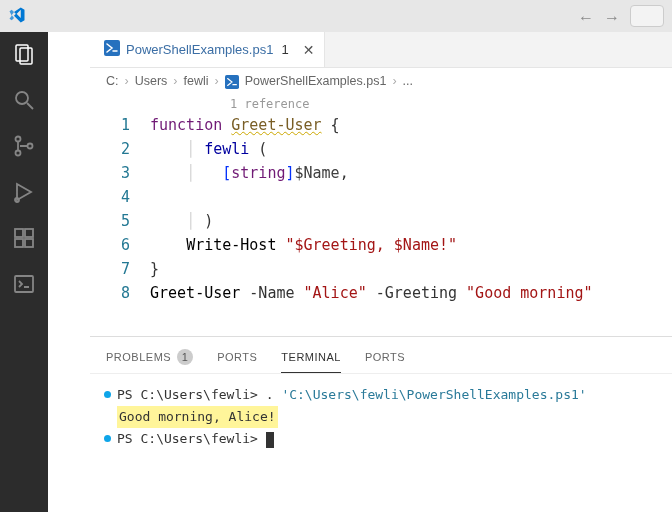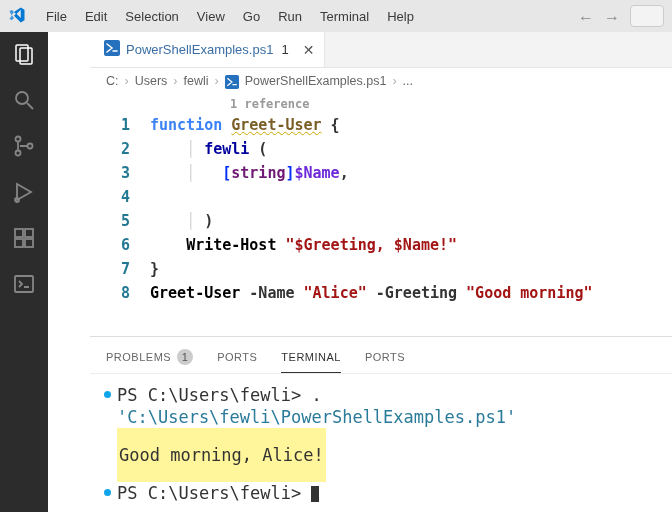--- a/index.html
+++ b/index.html
@@ -18,69 +18,59 @@
   .main { flex:1; display:flex; flex-direction:column; overflow:hidden; }
   .tabbar { height:36px; display:flex; align-items:center; border-bottom:1px solid #e5e5e5; background:#f3f3f3; }
   .tab { height:100%; display:flex; align-items:center; gap:6px; padding:0 10px 0 14px; background:#fff; border-right:1px solid #e5e5e5; }
   .tab .ps-ico svg { width:16px; height:16px; }
   .tab-name { color:#3b6ea5; font-size:13px; }
   .tab-dirty { color:#333; margin-left:2px; }
   .tab-close { color:#555; font-size:14px; margin-left:8px; cursor:pointer; }
   .crumbs { padding:6px 16px; color:#666; font-size:12.5px; display:flex; align-items:center; gap:6px; }
   .crumbs .sep { color:#aaa; }
   .crumbs .ps-small svg { width:14px; height:14px; vertical-align:middle; }
-  .editor { flex:1; overflow:auto; font-family:Consolas,Menlo,monospace; font-size:15px; line-height:24px; background:#fff; padding-bottom:8px;font-weight:bold; }
+  .editor { flex:1; overflow:auto; font-family:Consolas,Menlo,monospace; font-size:15px; line-height:24px; background:#fff; padding-bottom:8px; }
   .codelens { color:#999; font-size:12px; padding-left:140px; line-height:18px; }
   .line { display:flex; }
   .gutter { width:60px; text-align:right; padding-right:20px; color:#237893; user-select:none; }
   .code { white-space:pre; }
-  .k-func { color:#3b82f6; }
+  .k-func { color:#701a75; }
   .k-param { color:#00009f; }
   .fn { color:#795e26; text-decoration: underline wavy #cca700; text-decoration-thickness:1px; }
   .brace { color:#333; }
   .type { color:#701a75; }
   .brkt { color:#0431fa; }
-  .var { color:#6d28d9;margin-top:38px; }
+  .var { color:#404040;margin-top:38px; }
   .cmd { color:#000000; }
   .str { color:#a31515; }
   .arg { color:#333; }
   .guide { color:#d4d4d4; }
   .panel { border-top:1px solid #ddd; display:flex; flex-direction:column; height:176px; background:#fff; }
   .ptabs { display:flex; gap:24px; padding:8px 16px 0; border-bottom:1px solid #eee; font-size:11px; letter-spacing:0.5px; }
   .ptab { color:#666; padding:4px 0 8px; cursor:pointer; display:flex; align-items:center; gap:6px; }
   .ptab.active { color:#333; border-bottom:1px solid #333; }
   .badge { background:#ccc; color:#555; border-radius:8px; width:16px; height:16px; font-size:11px; display:inline-flex; align-items:center; justify-content:center; }
-  .term { flex:1; padding:10px 14px; font-family:Consolas,Menlo,monospace; font-size:17px; line-height:22px; overflow:auto; }
+  .term { flex:1; padding:10px 14px; font-family:Consolas,Menlo,monospace; font-size:13px; line-height:22px; overflow:auto; }
   .tline { display:flex; align-items:flex-start; gap:6px; }
   .dot { width:7px; height:7px; background:#0ea5e9; border-radius:50%; margin-top:7px; flex-shrink:0; }
   .prompt { color:#333; }
   .tstr { color:#2a7a99; }
-  .hl { background:#fff59a; padding:16px 2px; }
+  .hl { background:#fff59a; padding:0 2px; }
   .cursor { display:inline-block; width:8px; height:16px; background:#333; vertical-align:middle; }
 </style>
 </head>
 <body>
 
 <div class="titlebar">
   <span class="logo">
     <svg viewBox="0 0 24 24">
         <path fill="#0078d4" d="M17 2l5 3v14l-5 3-9-9 3-3 6 6V5l-6 6-3-3z"></path>
         <path fill="#0078d4" d="M2 7l3-2 3 3-3 4 3 4-3 3-3-2 3-4z" opacity=".7"></path>
       </svg>
   </span>
-  <div class="menu">
-    <span class="menu-item">File</span>
-    <span class="menu-item">Edit</span>
-    <span class="menu-item">Selection</span>
-    <span class="menu-item">View</span>
-    <span class="menu-item">Go</span>
-    <span class="menu-item">Run</span>
-    <span class="menu-item">Terminal</span>
-    <span class="menu-item">Help</span>
-  </div>
   <div class="tb-right">
     <span class="nav-arrow">←</span>
     <span class="nav-arrow">→</span>
     <div class="cmdcenter"></div>
   </div>
 </div>
 
 <div class="body">
   <div class="activity">
     <span class="icn active"><svg viewBox="0 0 24 24" fill="none" stroke="currentColor" stroke-width="1.5">

